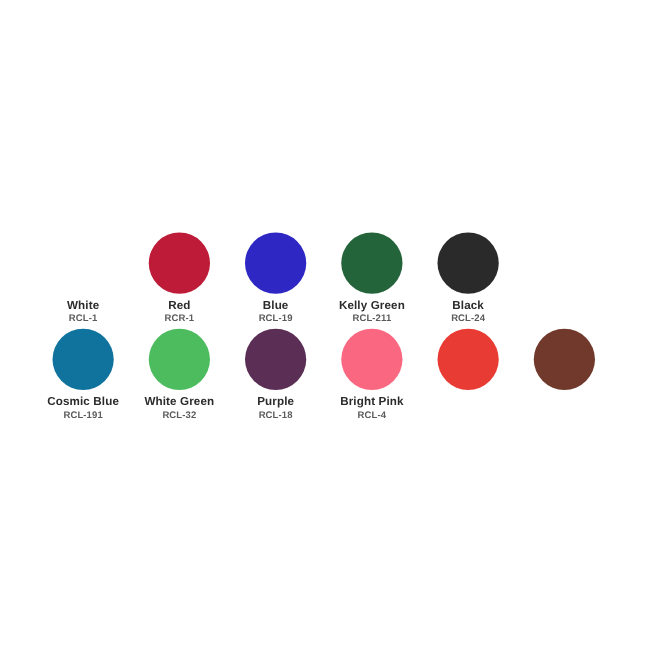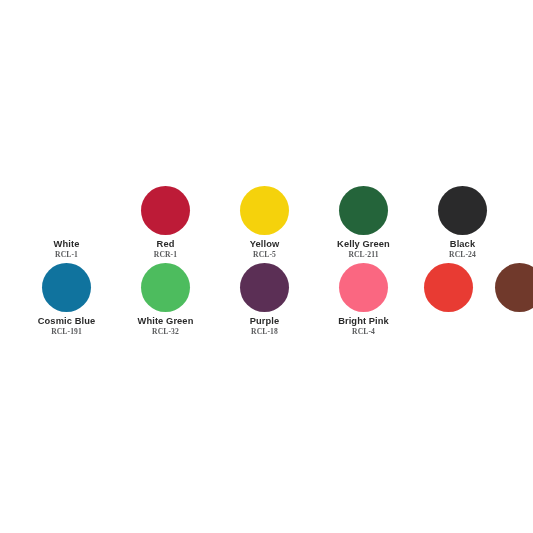--- a/index.html
+++ b/index.html
@@ -28,21 +28,20 @@
     top: 186px;
     width: 478px;
   }
 
   .swatch-row {
     display: flex;
     flex-direction: row;
     justify-content: flex-start;
     align-items: flex-start;
     height: 77px;
-    gap: 22px;
   }
 
   .swatch-cell {
     width: 77px;
     display: flex;
     flex-direction: column;
     align-items: center;
     justify-content: flex-start;
   }
 
@@ -70,21 +69,20 @@
   }
 
   .swatch-code {
     display: block;
     margin-top: 1.5px;
     font-size: 7.6px;
     font-weight: bold;
     color: #5a5b5d;
     letter-spacing: 0.1px;
     white-space: nowrap;
-    font-family: Liberation Serif, serif;
   }
 </style>
 </head>
 <body>
 
 <div id="swatch-board">
   <div class="swatch-grid">
 
     <div class="swatch-row">
       <div class="swatch-cell">
@@ -95,24 +93,24 @@
         </div>
       </div>
       <div class="swatch-cell">
         <div class="swatch-dot" style="background-color: rgb(189, 27, 55);"></div>
         <div class="swatch-label-wrap">
           <span class="swatch-name">Red</span>
           <span class="swatch-code">RCR-1</span>
         </div>
       </div>
       <div class="swatch-cell">
-        <div class="swatch-dot" style="background-color: rgb(245, 210, 12);"></div>
+        <div class="swatch-dot" style="background-color: rgb(46, 39, 195);"></div>
         <div class="swatch-label-wrap">
-          <span class="swatch-name">Yellow</span>
-          <span class="swatch-code">RCL-5</span>
+          <span class="swatch-name">Blue</span>
+          <span class="swatch-code">RCL-19</span>
         </div>
       </div>
       <div class="swatch-cell">
         <div class="swatch-dot" style="background-color: rgb(36, 100, 58);"></div>
         <div class="swatch-label-wrap">
           <span class="swatch-name">Kelly Green</span>
           <span class="swatch-code">RCL-211</span>
         </div>
       </div>
       <div class="swatch-cell">

